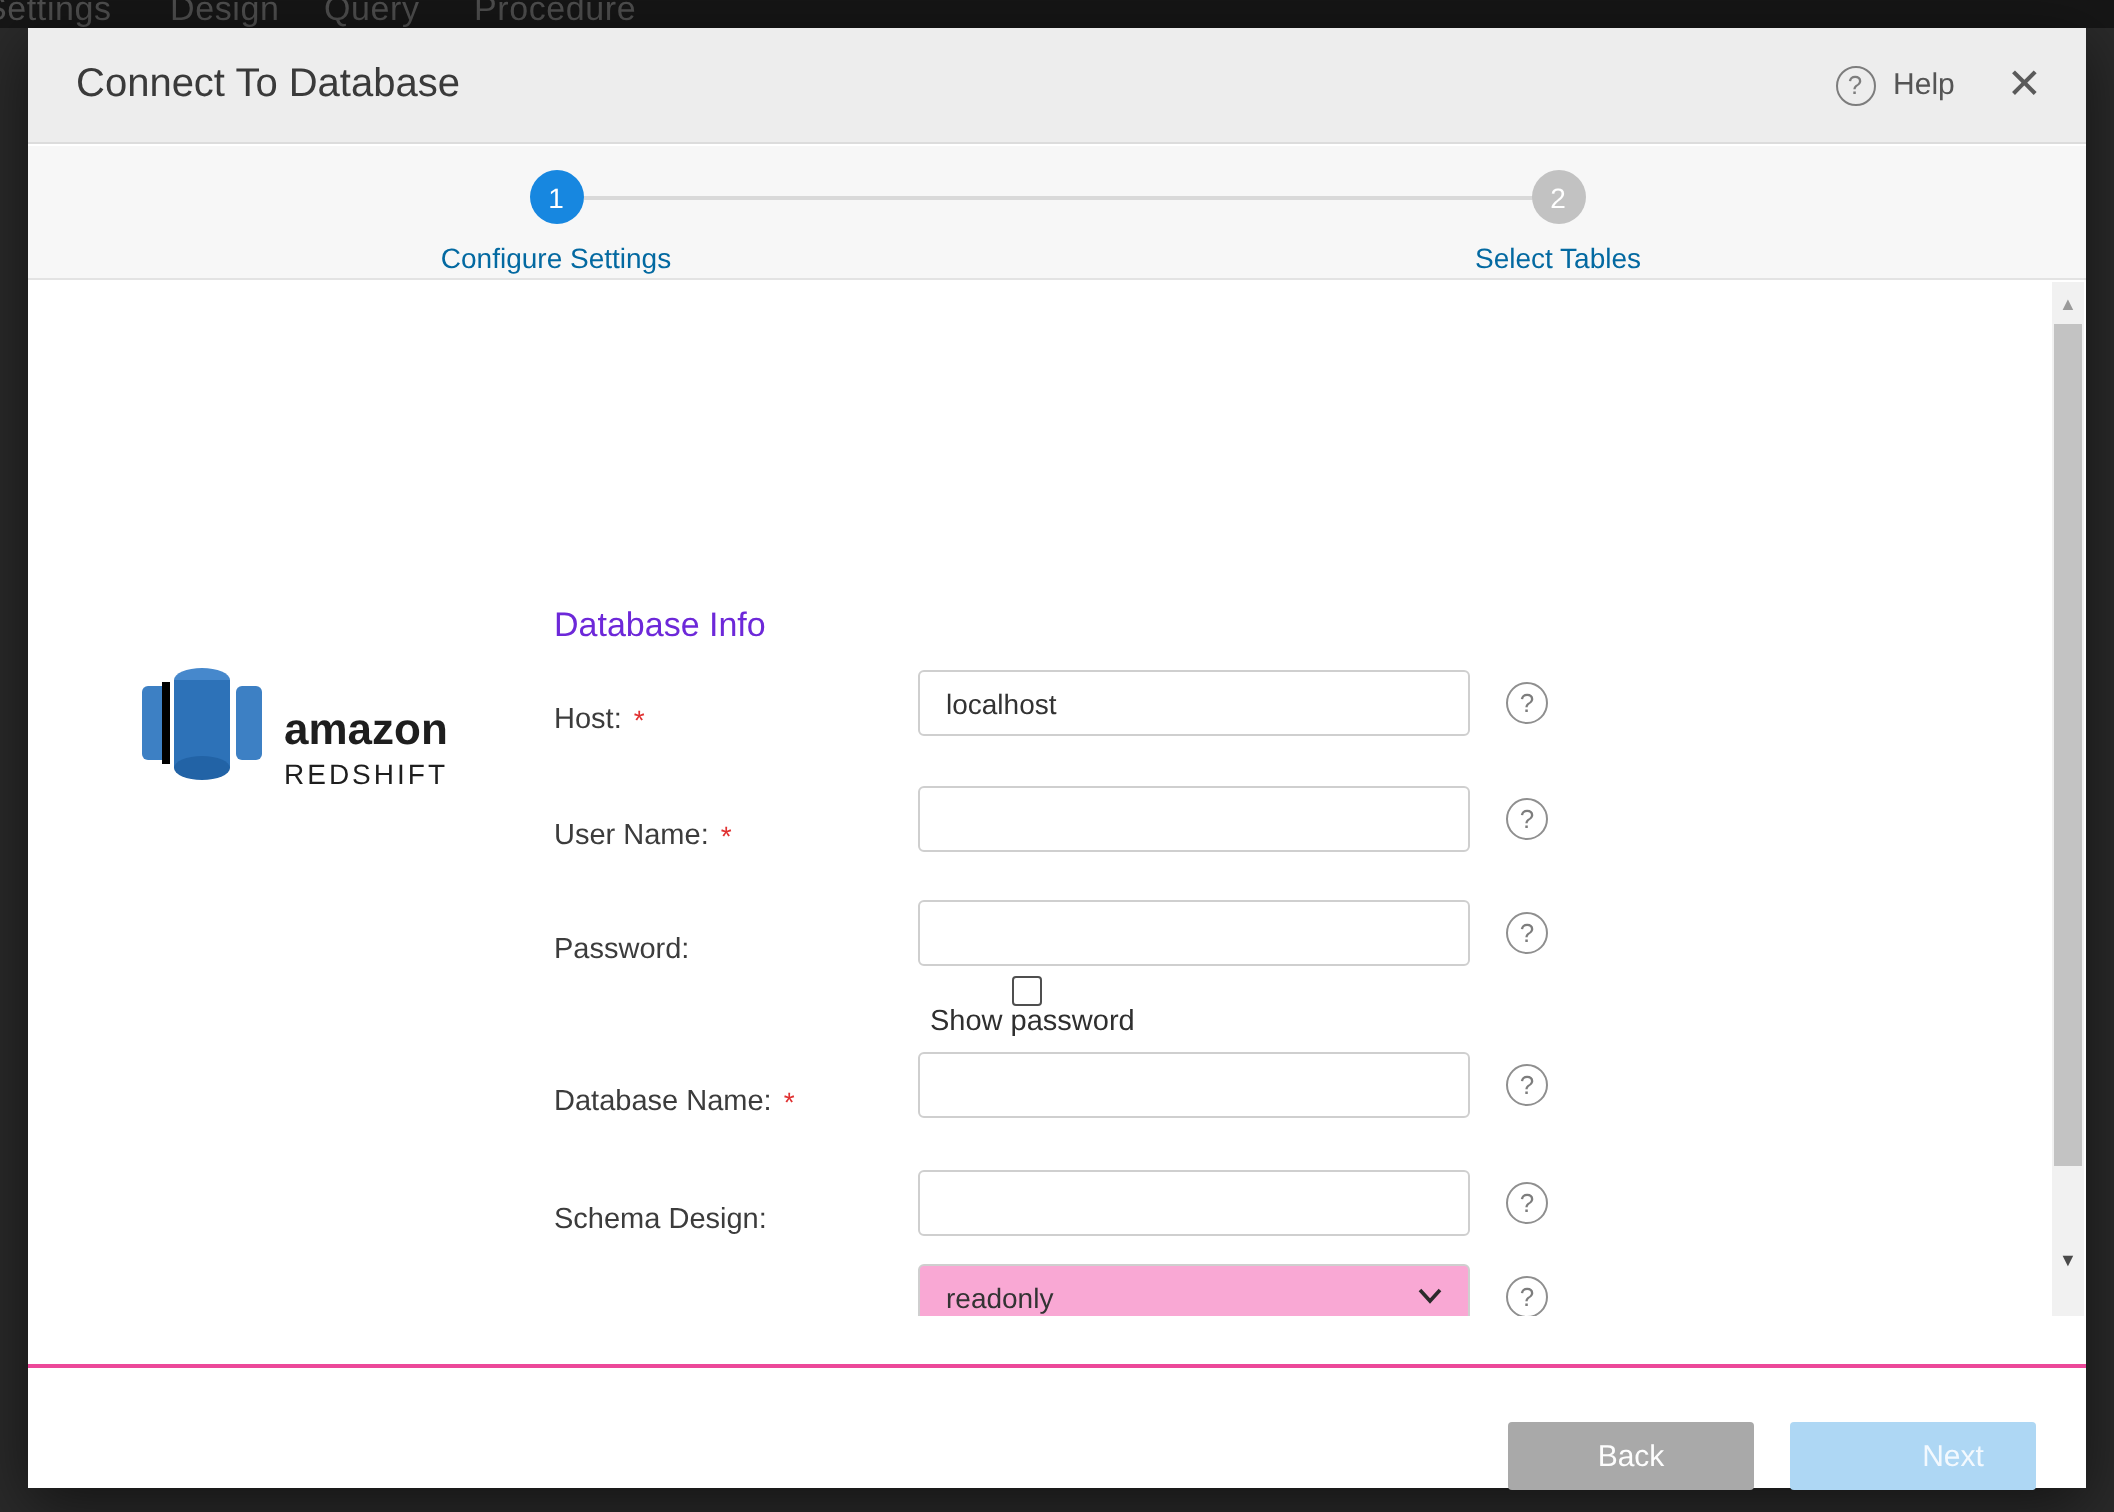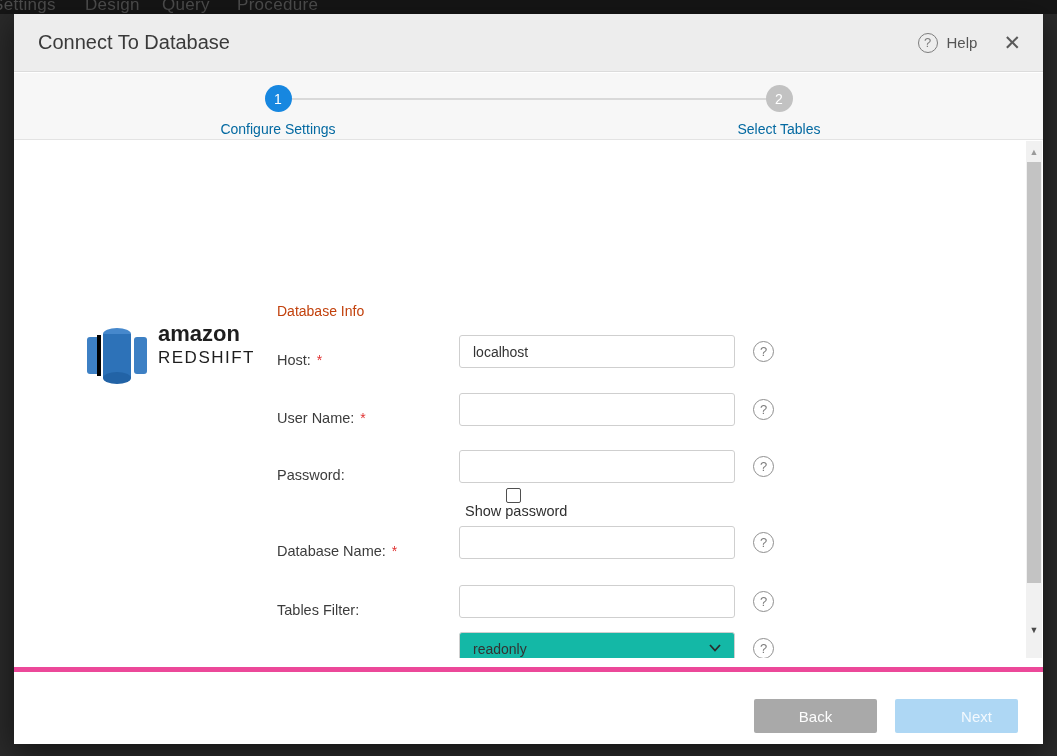--- a/index.html
+++ b/index.html
@@ -62,71 +62,71 @@
   }
   .scrollbar {
     position:absolute; top:0; right:1px; width:16px; height:517px;
     background:#f1f1f1;
   }
   .sb-up { position:absolute; top:6px; left:0; width:16px; text-align:center; font-size:9px; color:#9a9a9a; cursor:pointer; }
   .sb-thumb { position:absolute; top:21px; left:1px; width:14px; height:421px; background:#c3c3c3; cursor:pointer; }
   .sb-down { position:absolute; top:484px; left:0; width:16px; text-align:center; font-size:9px; color:#4a4a4a; cursor:pointer; }
   
   .logo {
-    position:absolute; left:72px; top:182px; width:190px; height:72px;
-    display:flex; align-items:flex-start;
+    position:absolute; left:56px; top:182px; width:190px; height:72px;
+    display:flex; align-items:flex-end;
   }
   .logo-text { margin-left:10px; color:#1e1e1e; }
   .logo-line1 { font-size:22px; font-weight:bold; line-height:1; }
-  .logo-line2 { font-size:17px; letter-spacing:1.5px; margin-top:3px; }
-  
-  .section-title { position:absolute; left:263px; top:162px; font-size:14px; color:#c2410c; }
+  .logo-line2 { font-size:14px; letter-spacing:1.5px; margin-top:3px; }
+  
+  .section-title { position:absolute; left:263px; top:162px; font-size:17px; color:#6d28d9; }
   .form-row { position:absolute; left:263px; width:560px; height:33px; }
   .row-host      { top:194px; }
   .row-user      { top:252px; }
   .row-password  { top:309px; }
   .row-dbname    { top:385px; }
   .row-schema    { top:444px; }
   .row-import    { top:491px; }
   .field-label {
     position:absolute; left:0; top:0; height:33px; display:flex; align-items:flex-end;
     font-size:14.5px; color:#3c3c3c;
   }
   .req { color:#e03131; margin-left:6px; font-size:14px; }
   .field-input {
     position:absolute; left:182px; top:0; width:276px; height:33px;
     border:1px solid #cfcfcf; border-radius:3px; background:#fff;
     font-size:14px; color:#333; padding:0 13px;
     font-family:"Liberation Sans", sans-serif; outline:none;
   }
   .field-select {
     -webkit-appearance:none; appearance:none;
-    background:#14b8a6; cursor:pointer;
+    background:#f9a8d4; cursor:pointer;
   }
   .select-chevron {
     position:absolute; left:432px; top:11px; pointer-events:none;
     width:12px; height:10px; color:#2b2b2b;
   }
   .row-help {
     position:absolute; left:476px; top:6px;
     width:21px; height:21px; border:1.5px solid #8f8f8f; border-radius:50%;
     color:#7d7d7d; font-size:13px; display:flex; align-items:center; justify-content:center;
     cursor:pointer;
   }
   .show-pass {
     position:absolute; left:445px; top:347px; display:flex; align-items:center; cursor:pointer;flex-direction:column;
   }
   .checkbox {
     width:15px; height:15px; border:1.6px solid #4f4f4f; border-radius:2px; background:#fff;
   }
   .show-pass-label { font-size:14.5px; color:#2f2f2f; margin-left:6px; }
   
   .footer {
-    position:absolute; bottom:0; left:0; width:1029px; height:77px;
-    background:#fff; border-top:5px solid #ec4899;
+    position:absolute; bottom:0; left:0; width:1029px; height:62px;
+    background:#fff; border-top:2px solid #ec4899;
   }
   .btn {
     position:absolute; top:27px; width:123px; height:34px; border:none; border-radius:2px;
     font-size:15px; font-family:"Liberation Sans", sans-serif;
   }
   .btn-back { right:166px; background:#a9a9a9; color:#fdfdfd; cursor:pointer; }
   .btn-next { right:25px; background:#aed7f4; color:#f3f9fe; cursor:default;padding-left:40px; }
 </style>
 </head>
 <body>
@@ -215,21 +215,21 @@
       <div class="field-label">
         <span>Database Name:</span>
         <span class="req">*</span>
       </div>
       <input class="field-input" type="text" value="" style="">
       <div class="row-help">?</div>
     </div>
 
     <div class="form-row row-schema">
       <div class="field-label">
-        <span>Tables Filter:</span>
+        <span>Schema Design:</span>
       </div>
       <input class="field-input" type="text" value="" style="">
       <div class="row-help">?</div>
     </div>
 
     <div class="form-row row-import">
       <select class="field-input field-select">
         <option>readonly</option>
       </select>
       <svg class="select-chevron" viewBox="0 0 12 8">

